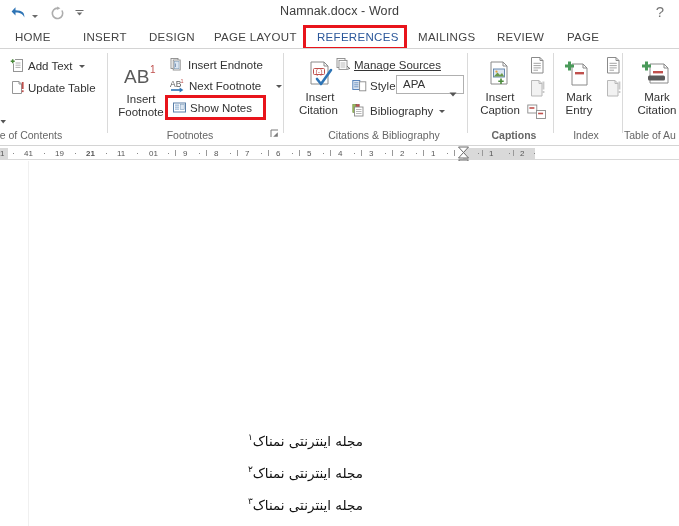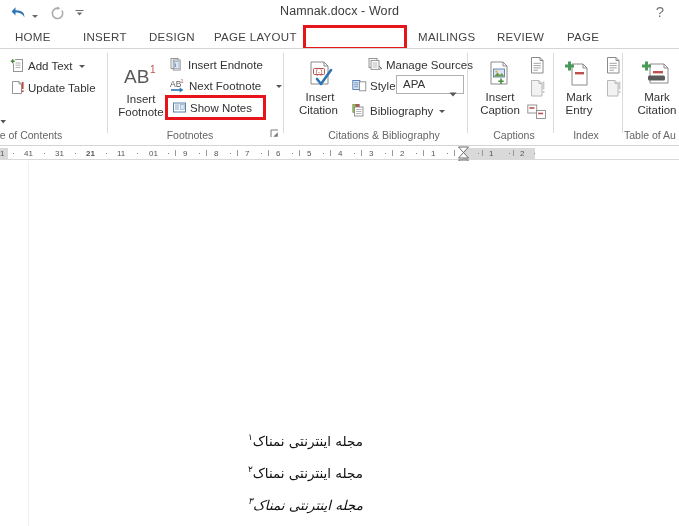--- a/index.html
+++ b/index.html
@@ -155,20 +155,21 @@
 
     <div class="win-title">Namnak.docx - Word</div>
     <div class="help-btn">?</div>
   </div>
 
   <div class="tabstrip">
     <div class="tab" style="left:8px;">HOME</div>
     <div class="tab" style="left:76px;">INSERT</div>
     <div class="tab" style="left:142px;">DESIGN</div>
     <div class="tab" style="left:207px;">PAGE LAYOUT</div>
+    <div class="tab active" style="left:310px;">REFERENCES</div>
     <div class="tab" style="left:411px;">MAILINGS</div>
     <div class="tab" style="left:490px;">REVIEW</div>
     <div class="tab" style="left:560px;">PAGE</div>
 
     <div class="tab-highlight" style="left:303px; top:-1px; width:104px; height:25px;"></div>
   </div>
   <div class="ribbon-topline"></div>
 
   <div class="ribbon">
 
@@ -275,21 +276,21 @@
           <path d="M19 3 L19 7 L23 7" fill="none" stroke="#8a8a8a" stroke-width="1"></path>
           <rect x="8.5" y="9.5" width="11" height="6" rx="1" fill="#fff" stroke="#c0504d" stroke-width="1"></rect>
           <text x="10.5" y="14.5" font-family="Liberation Sans, sans-serif" font-size="7" fill="#c0504d">(-)</text>
           <path d="M12 20 L16 25 L26 11" fill="none" stroke="#2e74b5" stroke-width="2.6" stroke-linecap="round" stroke-linejoin="round"></path>
         </svg>
       </span>
       <span style="display:block;">Insert</span>
       <span style="display:block;">Citation <span class="dd" style="display:inline-block;"></span></span>
     </div>
 
-    <div class="cmd" style="left:368px; top:7px;">
+    <div class="cmd" style="left:336px; top:7px;text-decoration:underline;">
       <span class="ico">
         <svg width="15" height="15" viewBox="0 0 15 15">
           <rect x="1" y="1.5" width="8" height="9" fill="#fff" stroke="#8a8a8a" stroke-width="0.9"></rect>
           <rect x="3" y="3.4" width="8" height="9" fill="#fff" stroke="#8a8a8a" stroke-width="0.9"></rect>
           <line x1="4.5" y1="6" x2="9.4" y2="6" stroke="#9a9a9a" stroke-width="0.7"></line>
           <line x1="4.5" y1="8" x2="9.4" y2="8" stroke="#9a9a9a" stroke-width="0.7"></line>
           <line x1="4.5" y1="10" x2="9.4" y2="10" stroke="#9a9a9a" stroke-width="0.7"></line>
           <path d="M11 9 L14 12 M11.5 12.5 L14 11" stroke="#6a6a6a" stroke-width="0.9"></path>
         </svg>
       </span>
@@ -379,21 +380,21 @@
       <span class="ico">
         <svg width="20" height="18" viewBox="0 0 20 18">
           <rect x="0.8" y="2" width="9" height="8" fill="#fff" stroke="#8a8a8a" stroke-width="0.9"></rect>
           <rect x="2.4" y="4.2" width="5" height="1.6" fill="#c0504d"></rect>
           <rect x="9.5" y="7.5" width="9" height="8" fill="#fff" stroke="#8a8a8a" stroke-width="0.9"></rect>
           <rect x="11.1" y="9.7" width="5" height="1.6" fill="#c0504d"></rect>
         </svg>
       </span>
     </div>
 
-    <div class="grp-label" style="left:474px; top:80px; width:80px;">Captions</div>
+    <div class="grp-label" style="left:474px; top:80px; width:80px;font-weight:bold;">Captions</div>
     <div class="grp-sep" style="left:553px;"></div>
 
     <div class="bigcmd" style="left:556px; top:8px; width:46px;">
       <span class="big-ico">
         <svg width="30" height="30" viewBox="0 0 30 30">
           <path d="M8 5 L19 5 L23 9 L23 26 L8 26 Z" fill="#fff" stroke="#8a8a8a" stroke-width="1"></path>
           <path d="M19 5 L19 9 L23 9" fill="none" stroke="#8a8a8a" stroke-width="1"></path>
           <rect x="11" y="13" width="9" height="2.4" fill="#c0504d"></rect>
           <path d="M5.5 2.5 L5.5 11.5 M1 7 L10 7" stroke="#4a9a5a" stroke-width="3"></path>
         </svg>
@@ -447,21 +448,21 @@
   </div>
   <div class="ribbon-bottomline"></div>
 
   <div class="ruler">
     <div class="ruler-gray" style="left:0px; width:8px;"></div>
     <div class="ruler-track" style="left:8px; width:455px; background:#ffffff;"></div>
     <div class="ruler-gray" style="left:463px; width:72px;"></div>
 
     <div class="rtick" style="left:0px;">1</div>
     <div class="rtick" style="left:24px;">41</div>
-    <div class="rtick" style="left:55px;">31</div>
+    <div class="rtick" style="left:55px;">19</div>
     <div class="rtick" style="left:86px;font-weight:bold;">21</div>
     <div class="rtick" style="left:117px;">11</div>
     <div class="rtick" style="left:149px;">01</div>
     <div class="rtick" style="left:183px;">9</div>
     <div class="rtick" style="left:214px;">8</div>
     <div class="rtick" style="left:245px;">7</div>
     <div class="rtick" style="left:276px;">6</div>
     <div class="rtick" style="left:307px;">5</div>
     <div class="rtick" style="left:338px;">4</div>
     <div class="rtick" style="left:369px;">3</div>
@@ -512,18 +513,18 @@
 
   <div class="docarea">
     <div class="page-edge"></div>
 
     <div class="doc-line" style="top:271px;">
       <span>مجله اینترنتی نمناک</span><sup>۱</sup>
     </div>
     <div class="doc-line" style="top:303px;">
       <span>مجله اینترنتی نمناک</span><sup>۲</sup>
     </div>
-    <div class="doc-line" style="top:335px;font-style:italic;">
+    <div class="doc-line" style="top:335px;">
       <span>مجله اینترنتی نمناک</span><sup>۳</sup>
     </div>
   </div>
 
 </div>
 
 </body></html>

